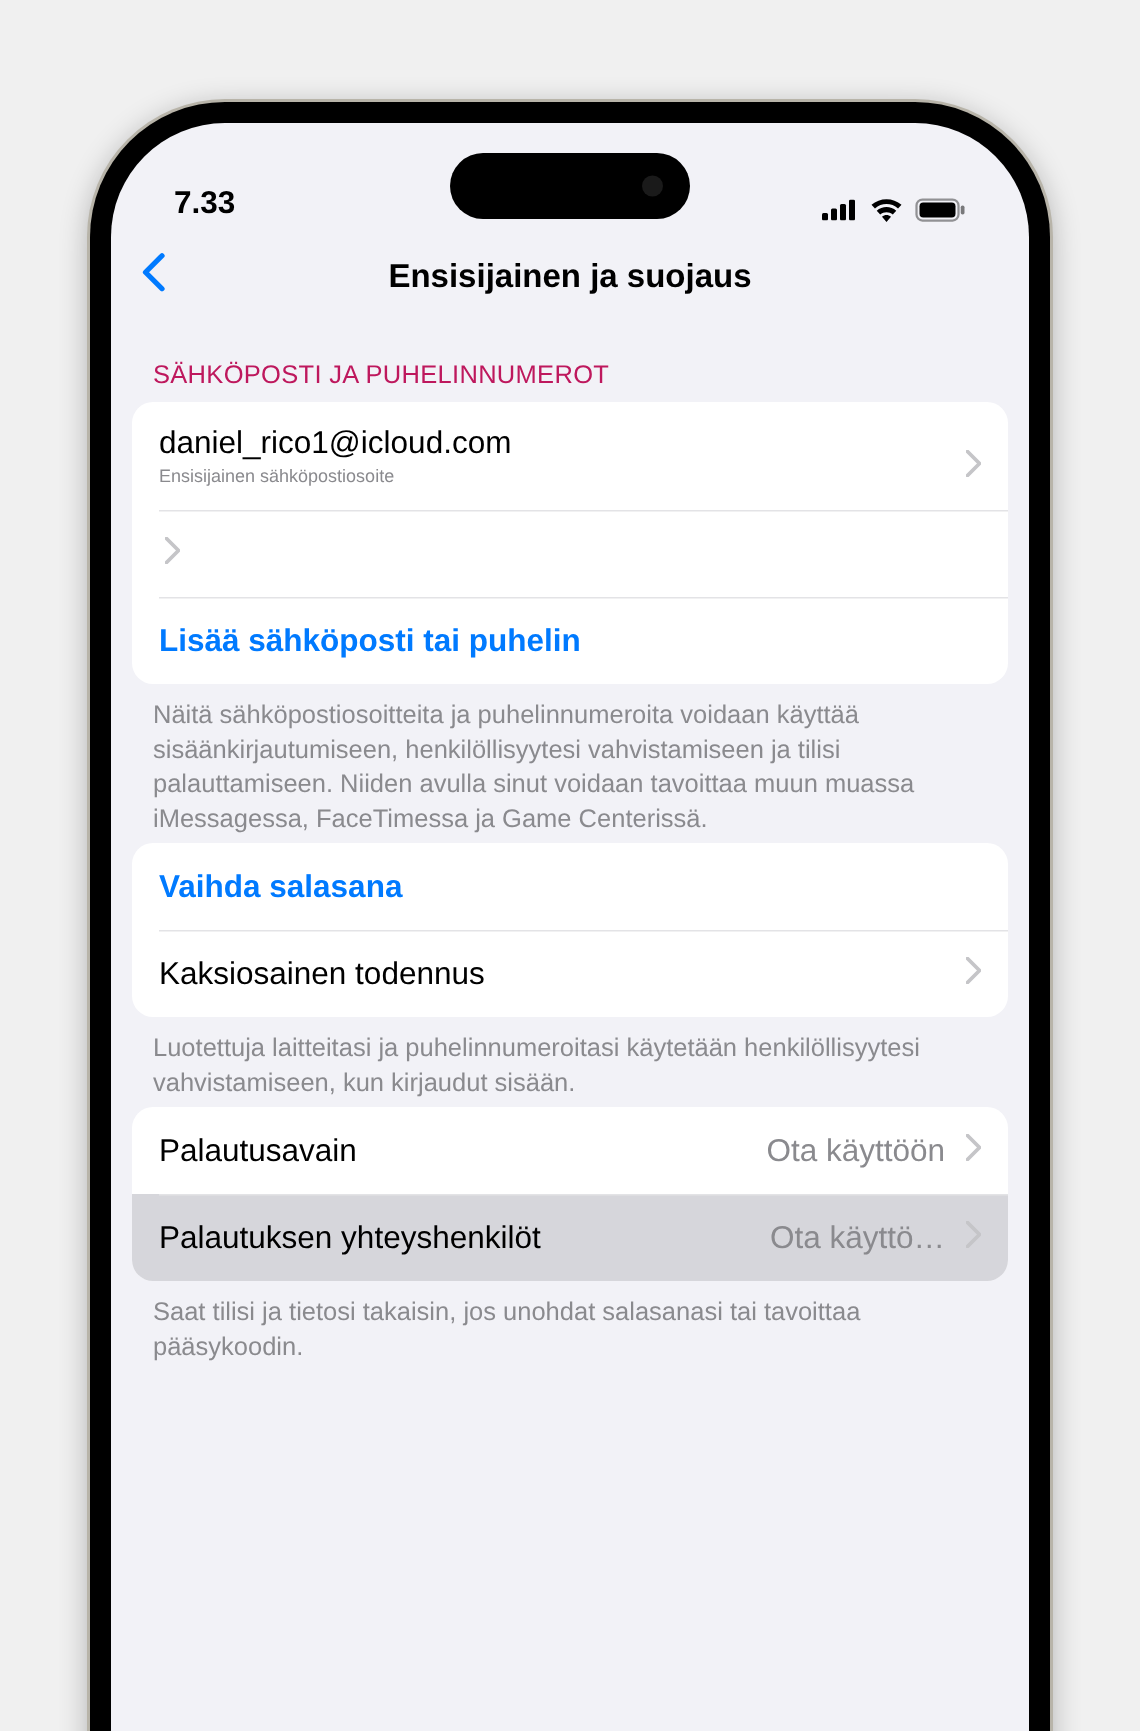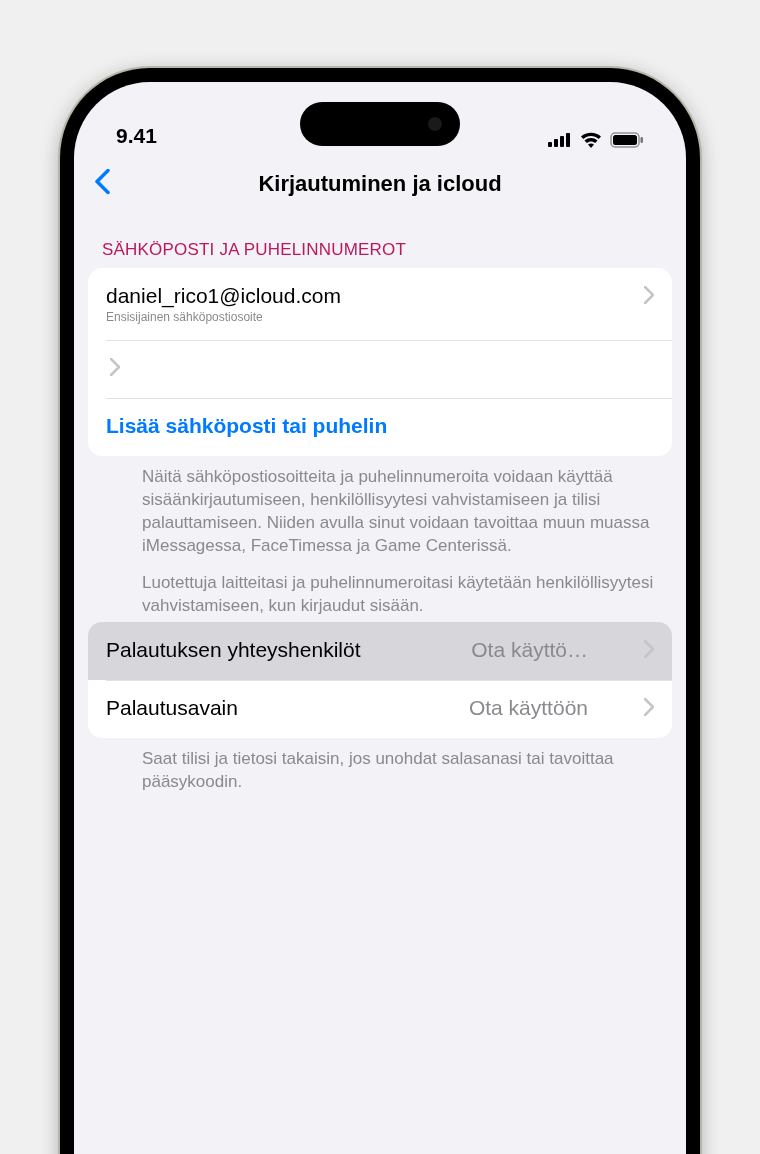--- a/index.html
+++ b/index.html
@@ -98,36 +98,34 @@
     color: #be185d;
     padding: 24px 28px 8px 28px;
     text-transform: uppercase;
     letter-spacing: 0.2px;
   }
   .section-footer {
     font-size: 17px;
     color: #8a8a8e;
     padding: 10px 28px 4px 28px;
     line-height: 1.35;
-    margin-left: 40px;
   }
   .cell-group {
     background: #fff;
     border-radius: 14px;
     margin: 0 14px;
     overflow: hidden;
   }
   .cell {
     display: flex;
-    align-items: flex-start;
+    align-items: flex-end;
     justify-content: space-between;
     padding: 16px 18px;
     min-height: 58px;
     position: relative;
-    gap: 42px;
   }
   .cell + .cell::before {
     content: "";
     position: absolute;
     left: 18px;
     right: 0;
     top: 0;
     height: 1px;
     background: #e3e3e6;
   }
@@ -155,21 +153,21 @@
 </style>
 </head>
 <body>
 
 <div class="page-wrap">
   <div class="phone-frame">
     <div class="phone-screen">
       <div class="notch"></div>
 
       <div class="status-bar">
-        <span>9.41</span>
+        <span>7.33</span>
         <div class="status-right">
           <span class="signal-icon">
             <svg width="24" height="14" viewBox="0 0 24 14">
                 <rect x="0" y="9" width="4" height="5" rx="1" fill="#000"></rect>
                 <rect x="6" y="6" width="4" height="8" rx="1" fill="#000"></rect>
                 <rect x="12" y="3" width="4" height="11" rx="1" fill="#000"></rect>
                 <rect x="18" y="0" width="4" height="14" rx="1" fill="#000"></rect>
               </svg>
           </span>
           <span class="wifi-icon">
@@ -186,21 +184,21 @@
           </span>
         </div>
       </div>
 
       <div class="nav-bar">
         <span class="back-chevron">
           <svg width="16" height="26" viewBox="0 0 16 26">
               <path d="M14 2 L3 13 L14 24" stroke="#007aff" stroke-width="3.5" fill="none" stroke-linecap="round" stroke-linejoin="round"></path>
             </svg>
         </span>
-        <span class="nav-title">Kirjautuminen ja icloud</span>
+        <span class="nav-title">Ensisijainen ja suojaus</span>
       </div>
 
       <div class="content">
 
         <div class="section-header">SÄHKÖPOSTI JA PUHELINNUMEROT</div>
         <div class="cell-group">
           <div class="cell">
             <div class="cell-main">
               <div class="cell-title">daniel_rico1@icloud.com</div>
               <div class="cell-sub">Ensisijainen sähköpostiosoite</div>
@@ -219,39 +217,56 @@
             </span>
           </div>
           <div class="cell">
             <div class="cell-main">
               <div class="cell-link">Lisää sähköposti tai puhelin</div>
             </div>
           </div>
         </div>
         <div class="section-footer">Näitä sähköpostiosoitteita ja puhelinnumeroita voidaan käyttää sisäänkirjautumiseen, henkilöllisyytesi vahvistamiseen ja tilisi palauttamiseen. Niiden avulla sinut voidaan tavoittaa muun muassa iMessagessa, FaceTimessa ja Game Centerissä.</div>
 
+        <div class="cell-group">
+          <div class="cell">
+            <div class="cell-main">
+              <div class="cell-link">Vaihda salasana</div>
+            </div>
+          </div>
+          <div class="cell">
+            <div class="cell-main">
+              <div class="cell-title">Kaksiosainen todennus</div>
+            </div>
+            <span class="chevron">
+              <svg width="10" height="18" viewBox="0 0 10 18">
+                  <path d="M1 1 L9 9 L1 17" stroke="#c5c5c8" stroke-width="2.5" fill="none" stroke-linecap="round" stroke-linejoin="round"></path>
+                </svg>
+            </span>
+          </div>
+        </div>
         <div class="section-footer">Luotettuja laitteitasi ja puhelinnumeroitasi käytetään henkilöllisyytesi vahvistamiseen, kun kirjaudut sisään.</div>
 
         <div class="cell-group">
+          <div class="cell">
+            <div class="cell-main">
+              <div class="cell-title">Palautusavain</div>
+            </div>
+            <span class="cell-value">Ota käyttöön</span>
+            <span class="chevron">
+              <svg width="10" height="18" viewBox="0 0 10 18">
+                  <path d="M1 1 L9 9 L1 17" stroke="#c5c5c8" stroke-width="2.5" fill="none" stroke-linecap="round" stroke-linejoin="round"></path>
+                </svg>
+            </span>
+          </div>
           <div class="cell highlight">
             <div class="cell-main">
               <div class="cell-title">Palautuksen yhteyshenkilöt</div>
             </div>
             <span class="cell-value">Ota käyttö…</span>
-            <span class="chevron">
-              <svg width="10" height="18" viewBox="0 0 10 18">
-                  <path d="M1 1 L9 9 L1 17" stroke="#c5c5c8" stroke-width="2.5" fill="none" stroke-linecap="round" stroke-linejoin="round"></path>
-                </svg>
-            </span>
-          </div>
-          <div class="cell">
-            <div class="cell-main">
-              <div class="cell-title">Palautusavain</div>
-            </div>
-            <span class="cell-value">Ota käyttöön</span>
             <span class="chevron">
               <svg width="10" height="18" viewBox="0 0 10 18">
                   <path d="M1 1 L9 9 L1 17" stroke="#c5c5c8" stroke-width="2.5" fill="none" stroke-linecap="round" stroke-linejoin="round"></path>
                 </svg>
             </span>
           </div>
         </div>
         <div class="section-footer">Saat tilisi ja tietosi takaisin, jos unohdat salasanasi tai tavoittaa pääsykoodin.</div>
 
       </div>

